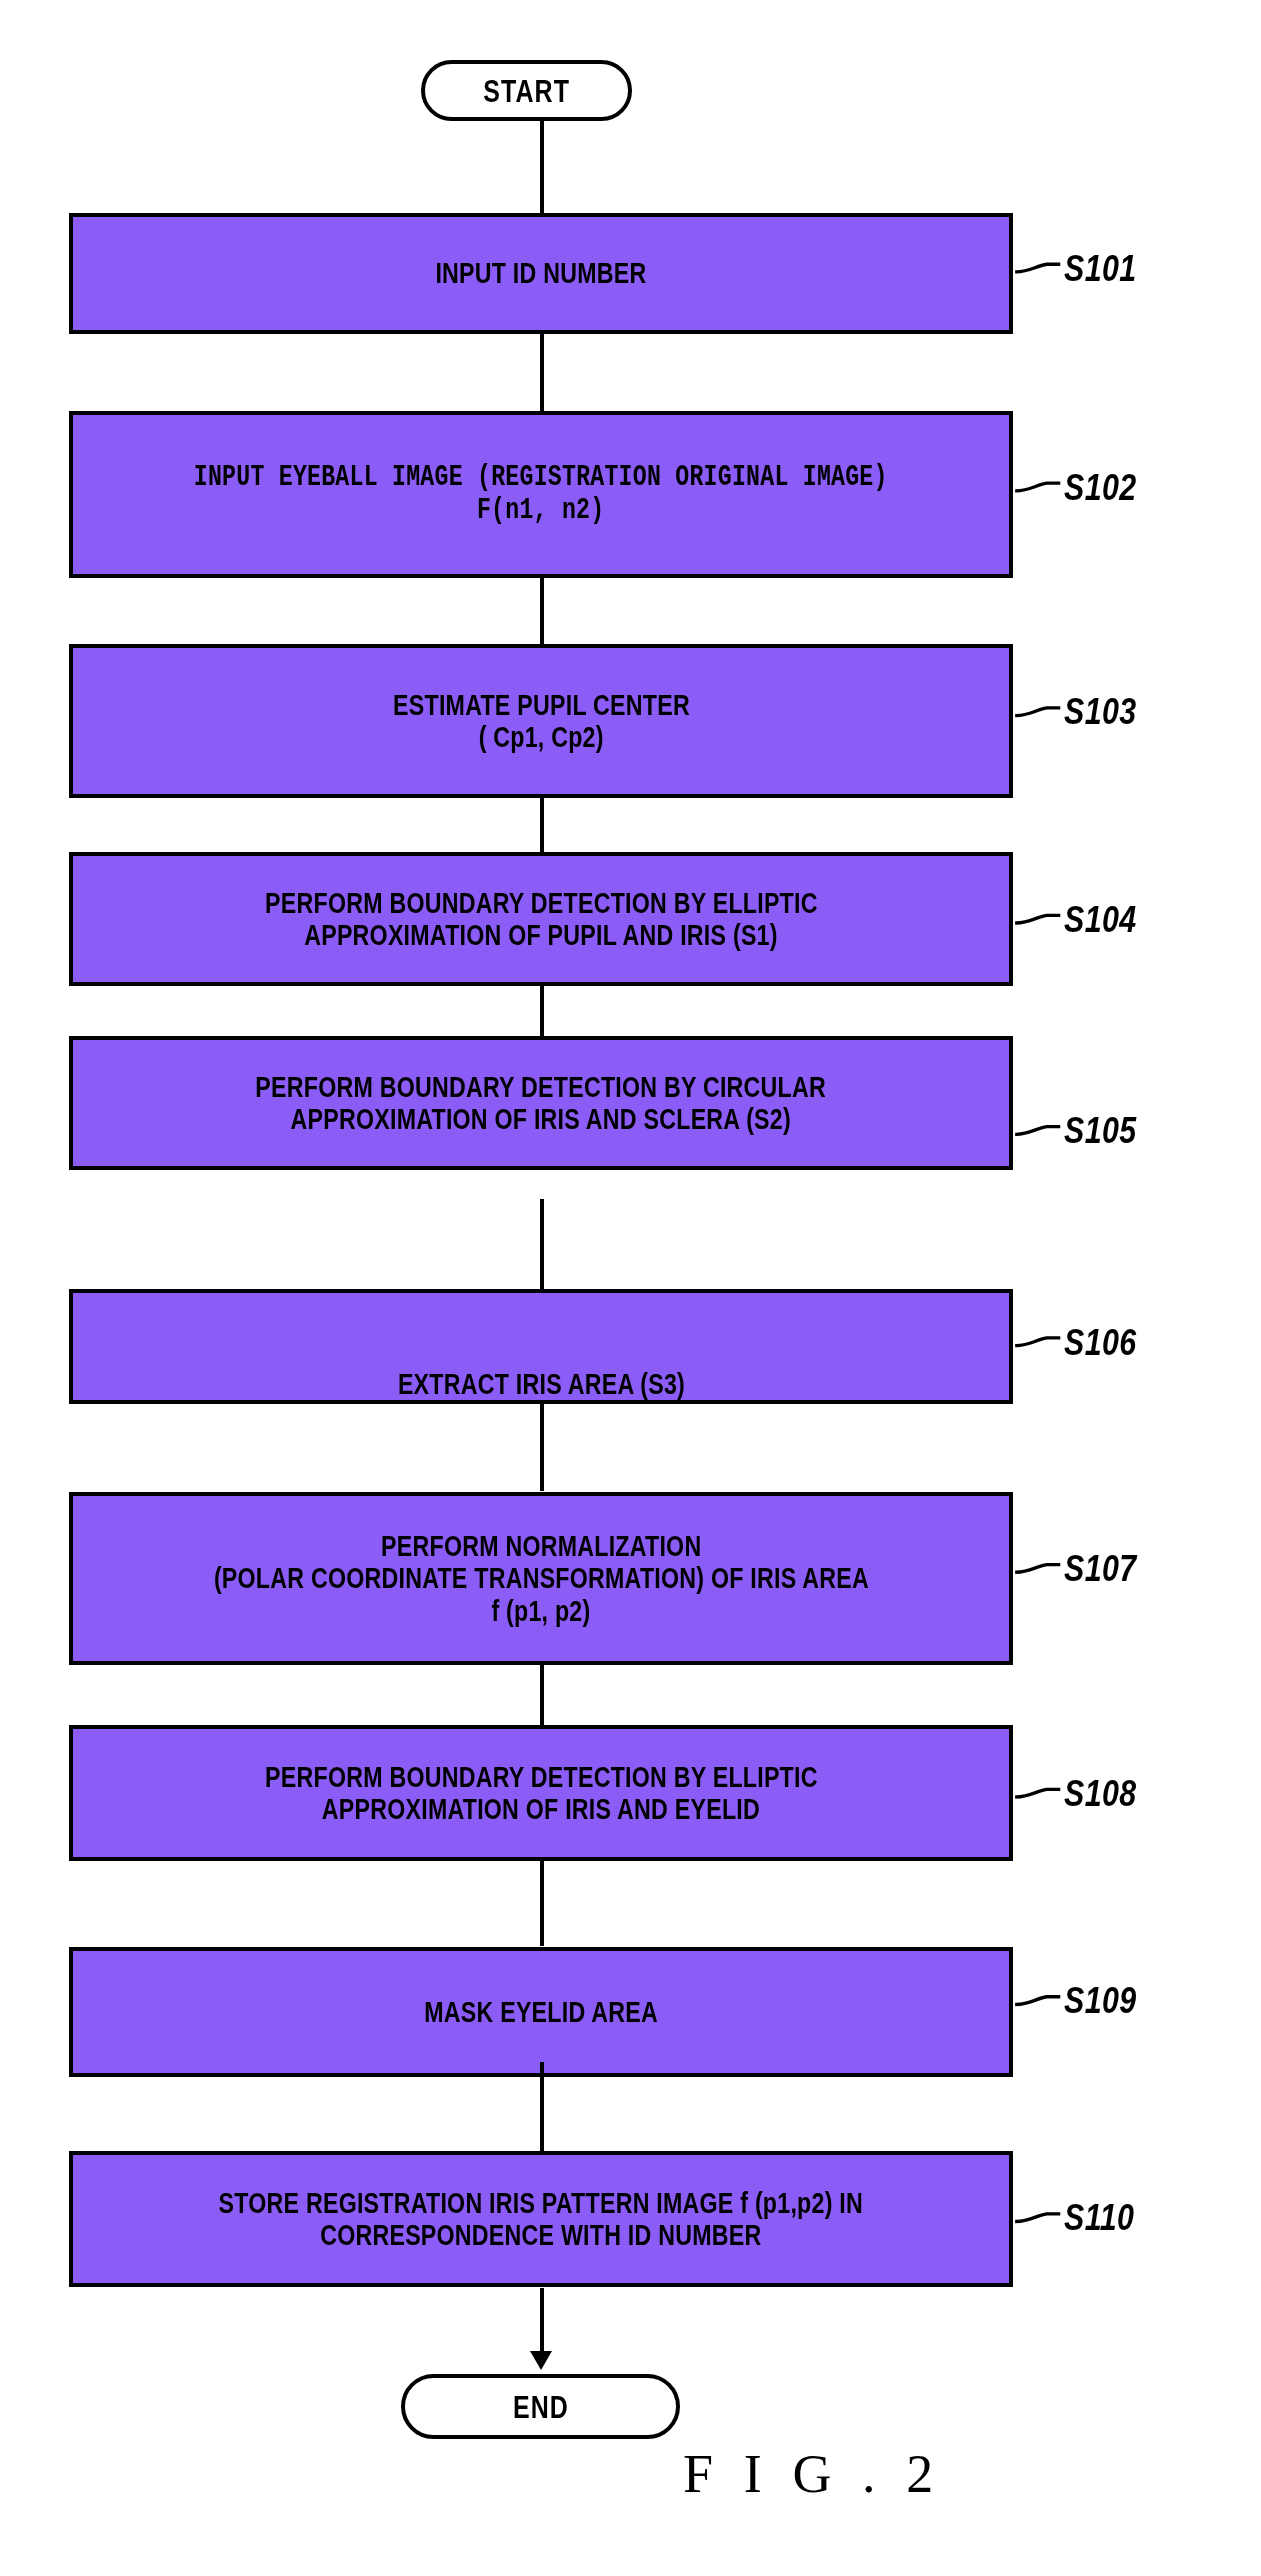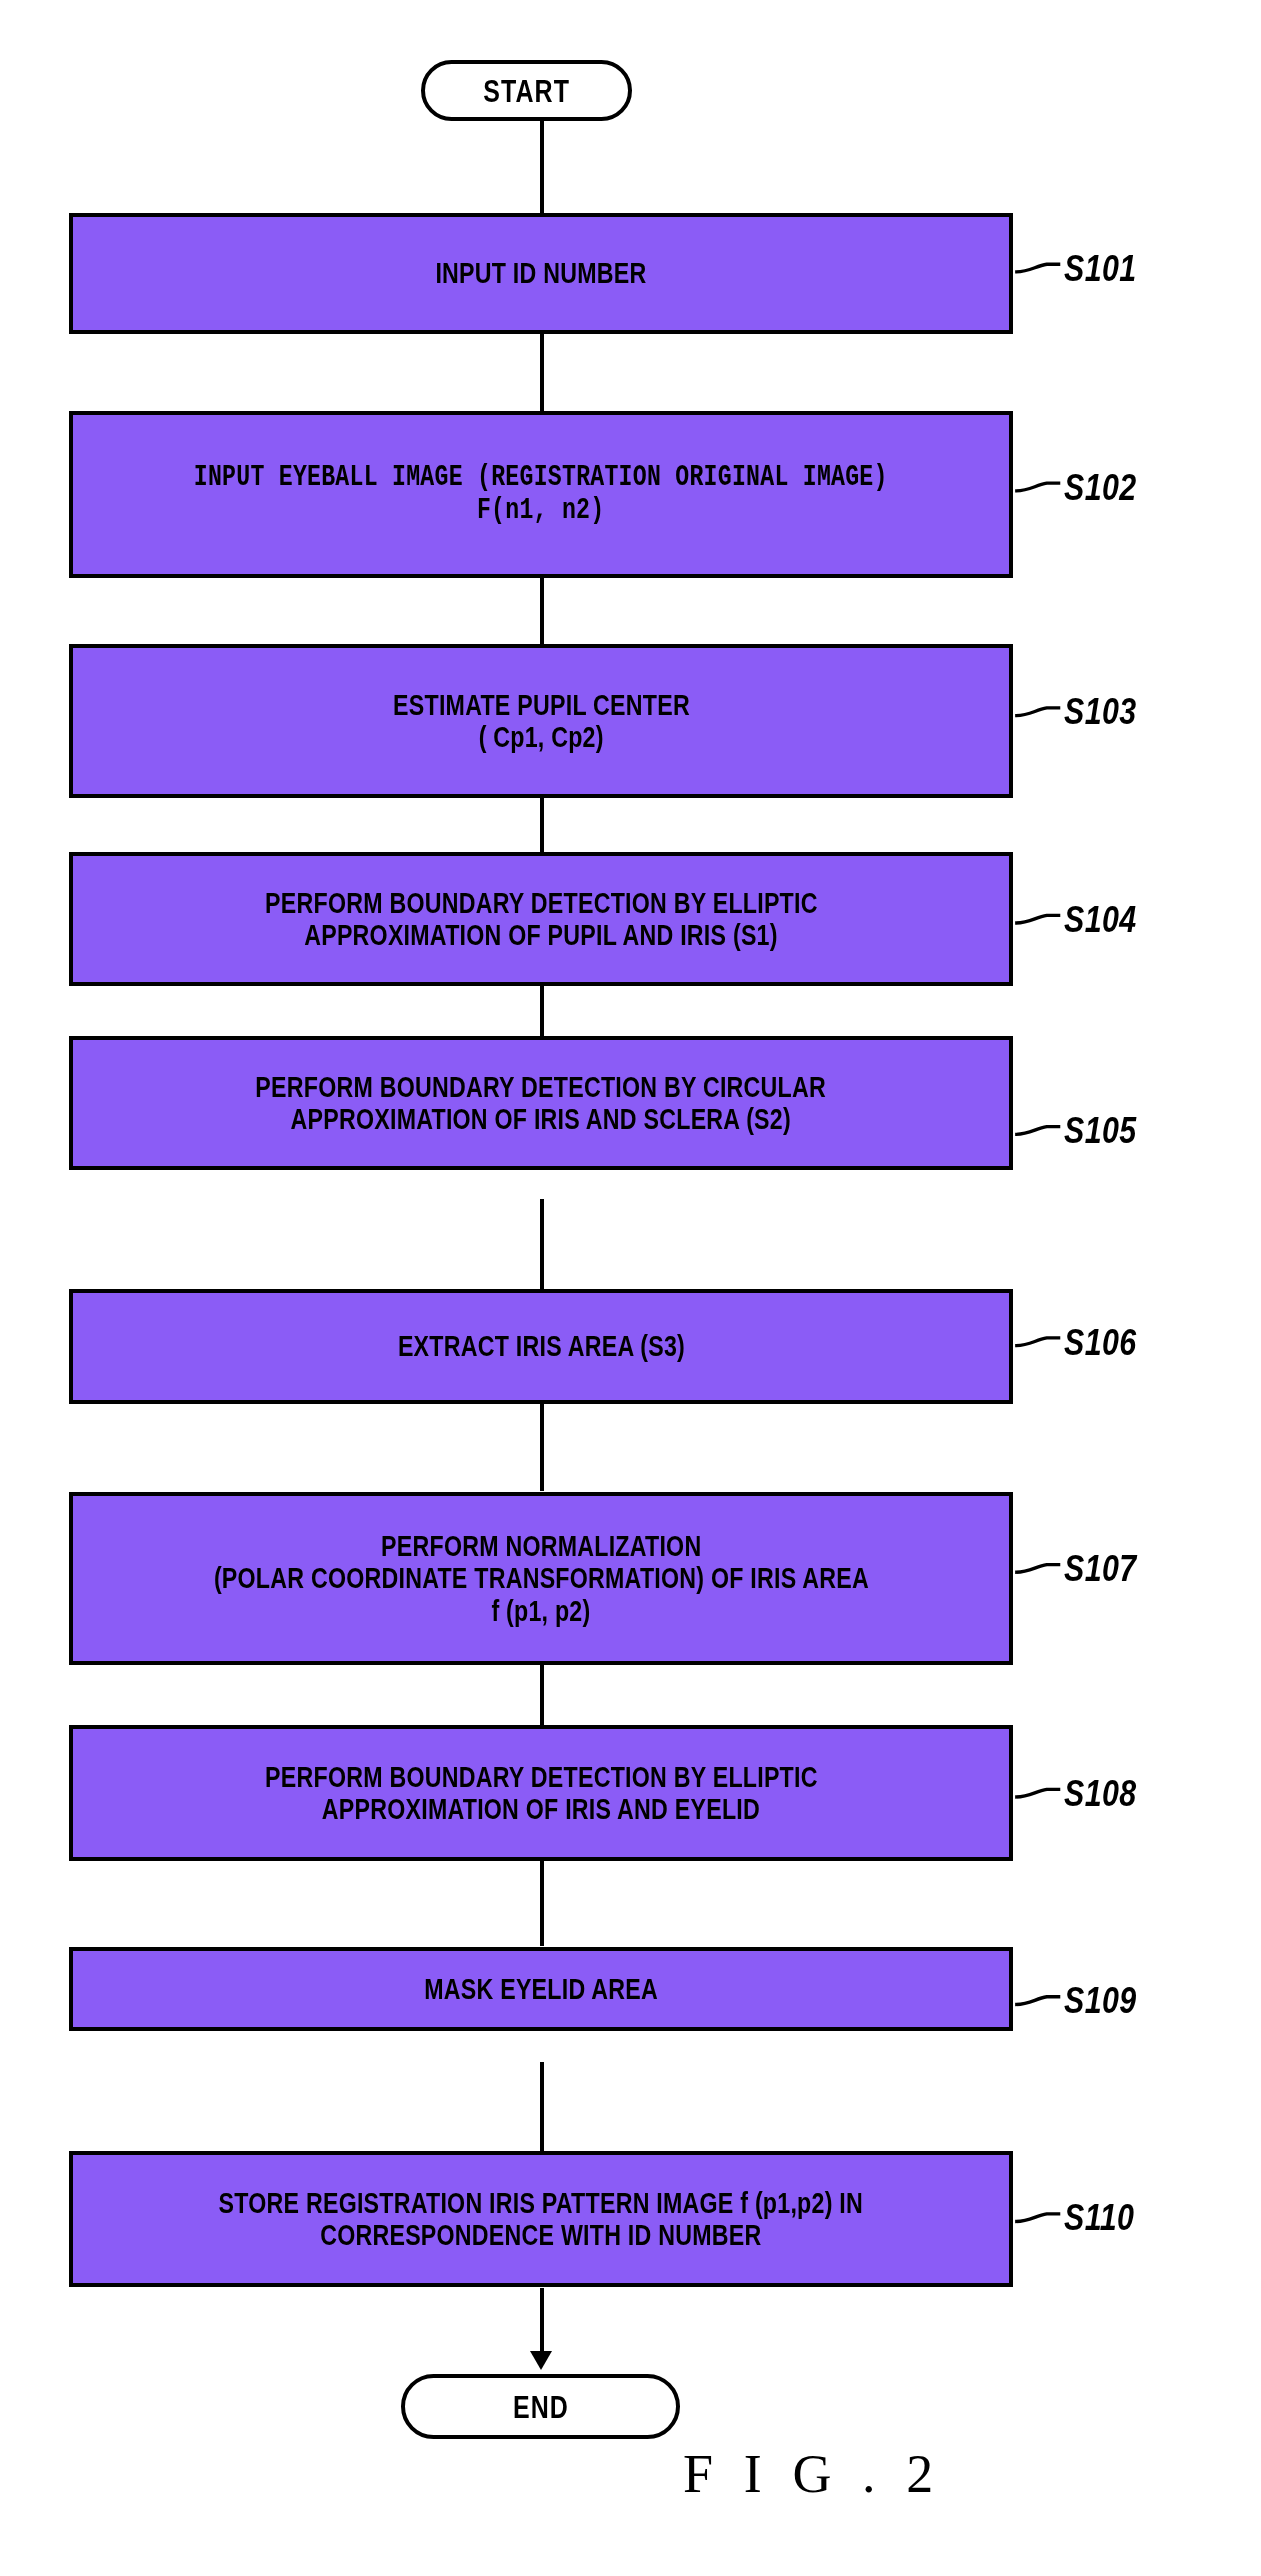--- a/index.html
+++ b/index.html
@@ -162,21 +162,21 @@
   <div class="connector" style="top:986px; height:78px;"></div>
 
   <div class="process" id="box-s105" style="top:1036px; height:134px;">
     <div class="pline">PERFORM BOUNDARY DETECTION BY CIRCULAR</div>
     <div class="pline">APPROXIMATION OF IRIS AND SCLERA (S2)</div>
   </div>
   <div class="steplabel" style="top:1112px;">S105</div>
 
   <div class="connector" style="top:1199px; height:90px;"></div>
 
-  <div class="process" id="box-s106" style="top:1289px; height:115px;">
+  <div class="process" id="box-s106" style="top:1289px; height:115px;justify-content:flex-end;">
     <div class="pline">EXTRACT IRIS AREA (S3)</div>
   </div>
   <div class="steplabel" style="top:1324px;">S106</div>
 
   <div class="connector" style="top:1404px; height:87px;"></div>
 
   <div class="process" id="box-s107" style="top:1492px; height:173px;">
     <div class="pline">PERFORM NORMALIZATION</div>
     <div class="pline">(POLAR COORDINATE TRANSFORMATION) OF IRIS AREA</div>
     <div class="pline">f (p1, p2)</div>
@@ -186,21 +186,21 @@
   <div class="connector" style="top:1665px; height:61px;"></div>
 
   <div class="process" id="box-s108" style="top:1725px; height:136px;">
     <div class="pline">PERFORM BOUNDARY DETECTION BY ELLIPTIC</div>
     <div class="pline">APPROXIMATION OF IRIS AND EYELID</div>
   </div>
   <div class="steplabel" style="top:1775px;">S108</div>
 
   <div class="connector" style="top:1861px; height:85px;"></div>
 
-  <div class="process" id="box-s109" style="top:1947px; height:84px;">
+  <div class="process" id="box-s109" style="top:1947px; height:130px;">
     <div class="pline">MASK EYELID AREA</div>
   </div>
   <div class="steplabel" style="top:1982px;">S109</div>
 
   <div class="connector" style="top:2062px; height:89px;"></div>
 
   <div class="process" id="box-s110" style="top:2151px; height:136px;">
     <div class="pline">STORE REGISTRATION IRIS PATTERN IMAGE f (p1,p2) IN</div>
     <div class="pline">CORRESPONDENCE WITH ID NUMBER</div>
   </div>

